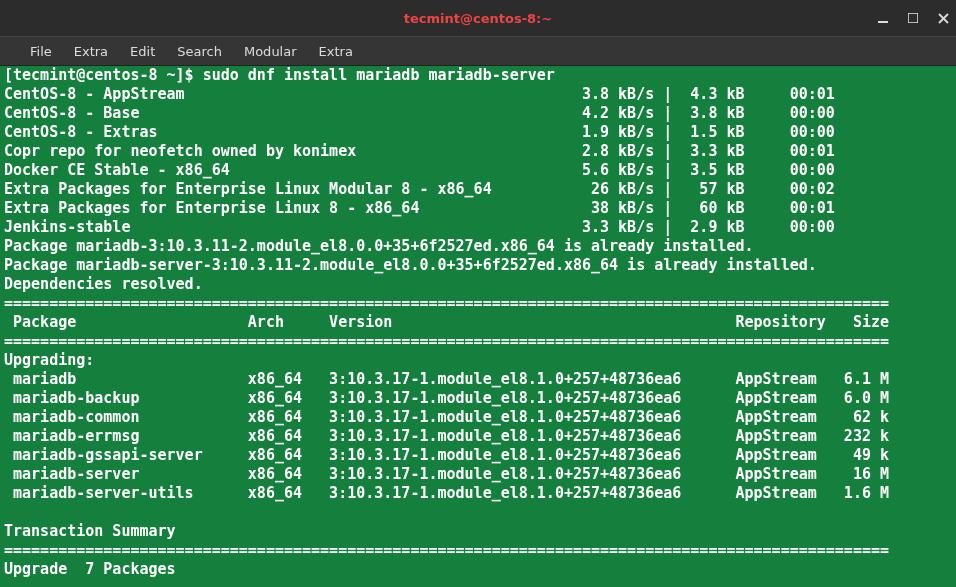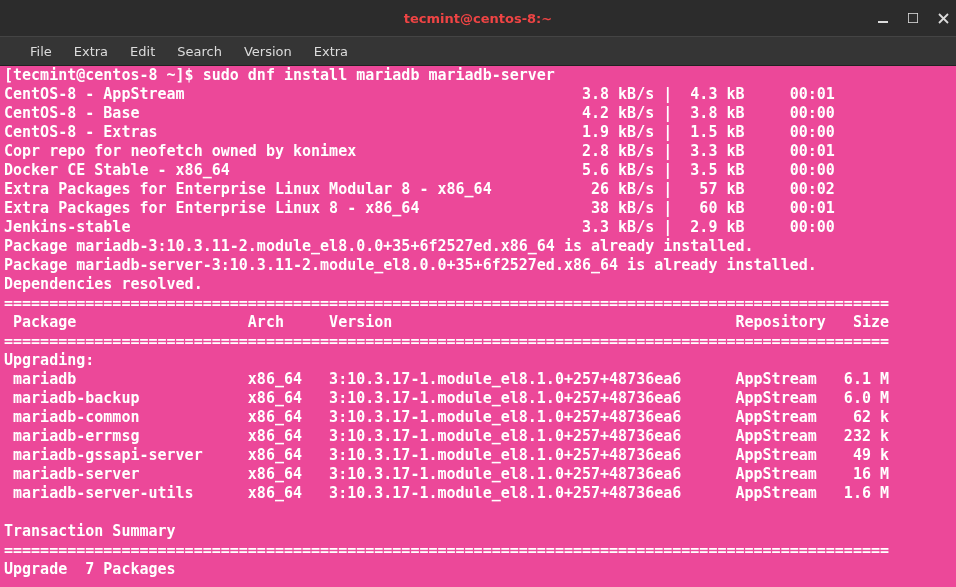--- a/index.html
+++ b/index.html
@@ -57,21 +57,21 @@
     border-bottom: 1px solid #222;
   }
   .menu-item {
     color: #dcdcdc;
     font-family: "DejaVu Sans", "Segoe UI", sans-serif;
     font-size: 13px;
     padding: 4px 10px;
     cursor: pointer;
   }
   .terminal {
-    background: #ec4899;
+    background: #15803d;
     padding: 0 4px 4px 4px;
     height: calc(587px - 36px - 30px);
     overflow: hidden;
   }
   pre.term {
     font-family: "DejaVu Sans Mono", "Courier New", monospace;
     font-size: 15px;
     line-height: 19px;
     color: #ffffff;
     font-weight: bold;
@@ -101,21 +101,21 @@
         </svg>
     </span>
   </div>
 </div>
 
 <div class="menubar">
   <span class="menu-item">File</span>
   <span class="menu-item">Extra</span>
   <span class="menu-item">Edit</span>
   <span class="menu-item">Search</span>
-  <span class="menu-item">Version</span>
+  <span class="menu-item">Modular</span>
   <span class="menu-item">Extra</span>
 </div>
 
 <div class="terminal">
 <pre class="term" id="term-output">[tecmint@centos-8 ~]$ sudo dnf install mariadb mariadb-server
 CentOS-8 - AppStream                                            3.8 kB/s |  4.3 kB     00:01
 CentOS-8 - Base                                                 4.2 kB/s |  3.8 kB     00:00
 CentOS-8 - Extras                                               1.9 kB/s |  1.5 kB     00:00
 Copr repo for neofetch owned by konimex                         2.8 kB/s |  3.3 kB     00:01
 Docker CE Stable - x86_64                                       5.6 kB/s |  3.5 kB     00:00

